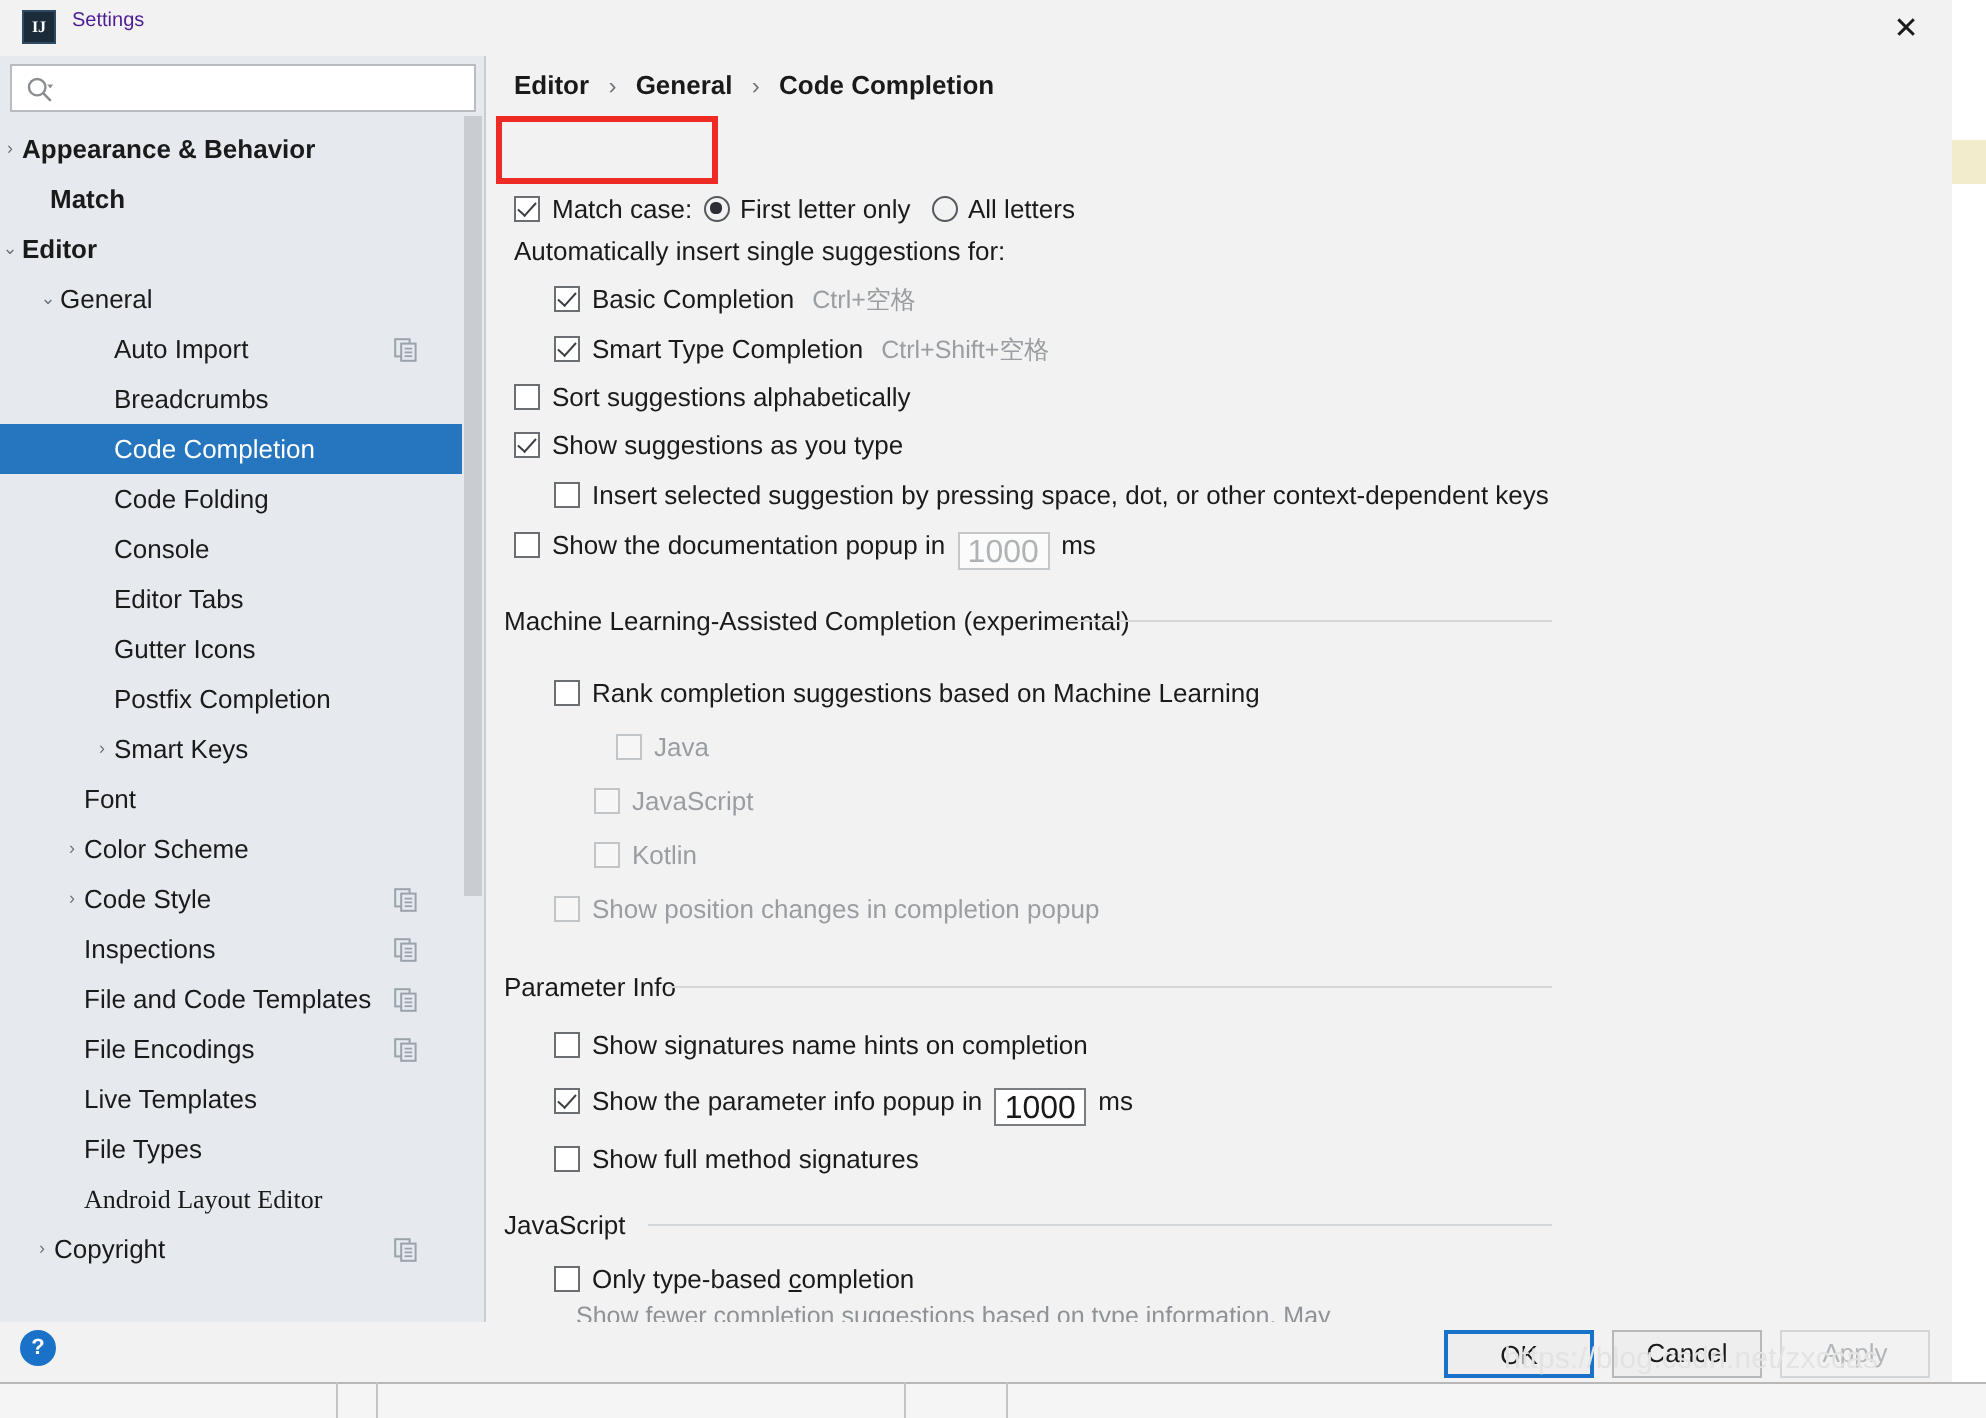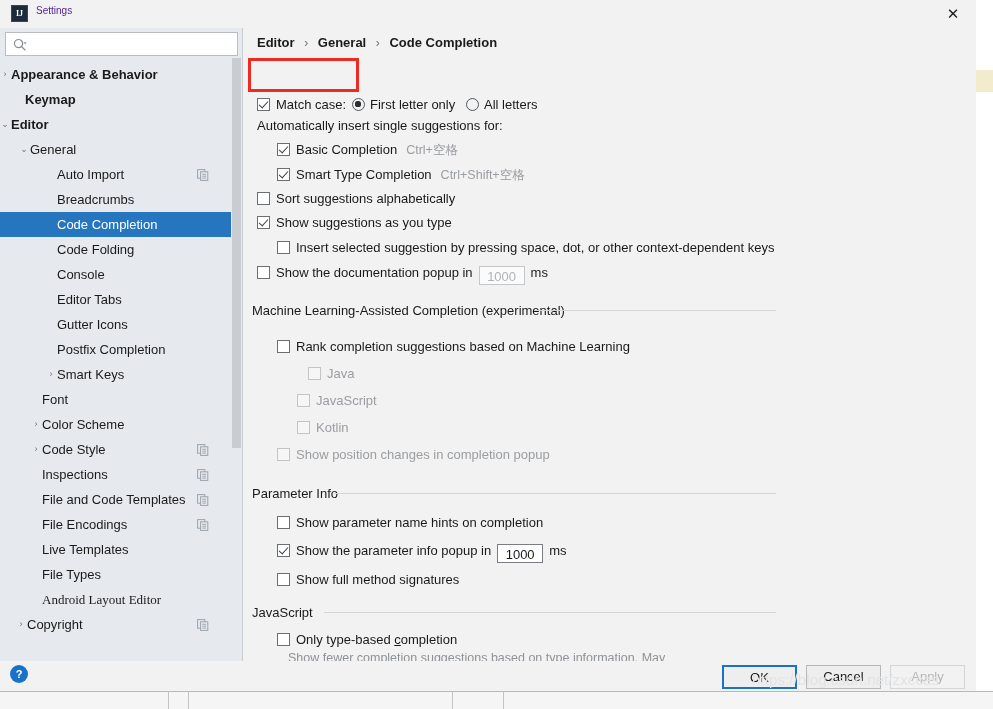--- a/index.html
+++ b/index.html
@@ -88,21 +88,21 @@
   .rb{border:1.4px solid #55595d;}
   .rb.on:after{content:"";position:absolute;left:2.4px;top:2.4px;width:5.2px;height:5.2px;
       border-radius:50%;background:#2b2f33;}
 
   .shortcut{color:#9a9da1;margin-left:9px;font-size:12.5px;}
   .mnem{text-decoration:underline;}
 
   
   .numfield{display:inline-block;width:46px;height:19px;line-height:19px;text-align:center;
             border:1px solid #c5c8cb;background:#fbfbfb;color:#b0b3b6;
-            vertical-align:-4px;margin:0 6px;font-size:13px;box-sizing:border-box;}
+            vertical-align:-4px;margin:0 6px;font-size:16px;box-sizing:border-box;}
   .numfield.active{border:1px solid #7a7e82;background:#ffffff;color:#1a1a1a;}
 
   
   .section{position:absolute;height:18px;line-height:18px;font-size:13px;color:#1a1a1a;white-space:nowrap;}
   .rule{position:absolute;height:1px;background:#d4d7da;}
 
   
   #red-box{position:absolute;left:248px;top:58px;width:111px;height:34px;
            border:3px solid #ee2a24;box-sizing:border-box;}
   #yellow-mark{position:absolute;left:976px;top:70px;width:17px;height:22px;background:#f2eccc;}
@@ -151,21 +151,21 @@
         <path d="M10.6 4.2 l3 0 l-1.5 2 z" fill="#8a8e92"></path>
       </svg>
       <input id="search-input" type="text" placeholder="" style="">
     </div>
     <div id="tree">
         <div class="tree-item bold">
           <span class="arrow" style="left: -1px;">›</span>
           <span class="lbl" style="left: 11px;">Appearance &amp; Behavior</span>
         </div>
         <div class="tree-item bold">
-          <span class="lbl" style="left: 25px;">Keymap</span>
+          <span class="lbl" style="left: 25px;">Match</span>
         </div>
         <div class="tree-item bold">
           <span class="arrow" style="left: -1px;">⌄</span>
           <span class="lbl" style="left: 11px;">Editor</span>
         </div>
         <div class="tree-item">
           <span class="arrow" style="left: 18px;">⌄</span>
           <span class="lbl" style="left: 30px;">General</span>
         </div>
         <div class="tree-item">
@@ -337,21 +337,21 @@
         <span class="cb off-disabled"></span><span>Kotlin</span>
       </div>
       <div class="row muted" style="left:33px;top:387px;">
         <span class="cb off-disabled"></span><span>Show position changes in completion popup</span>
       </div>
 
       <div class="section" style="left:8px;top:427px;">Parameter Info</div>
       <div class="rule" style="left:90px;top:435px;width:442px;"></div>
 
       <div class="row" style="left:33px;top:455px;">
-        <span class="cb"></span><span>Show parameter name hints on completion</span>
+        <span class="cb"></span><span>Show signatures name hints on completion</span>
       </div>
       <div class="row" style="left:33px;top:483px;">
         <span class="cb on"></span><span>Show the parameter info popup in</span><span class="numfield active">1000</span><span>ms</span>
       </div>
       <div class="row" style="left:33px;top:512px;">
         <span class="cb"></span><span>Show full method signatures</span>
       </div>
 
       <div class="section" style="left:8px;top:546px;">JavaScript</div>
       <div class="rule" style="left:80px;top:554px;width:452px;"></div>

